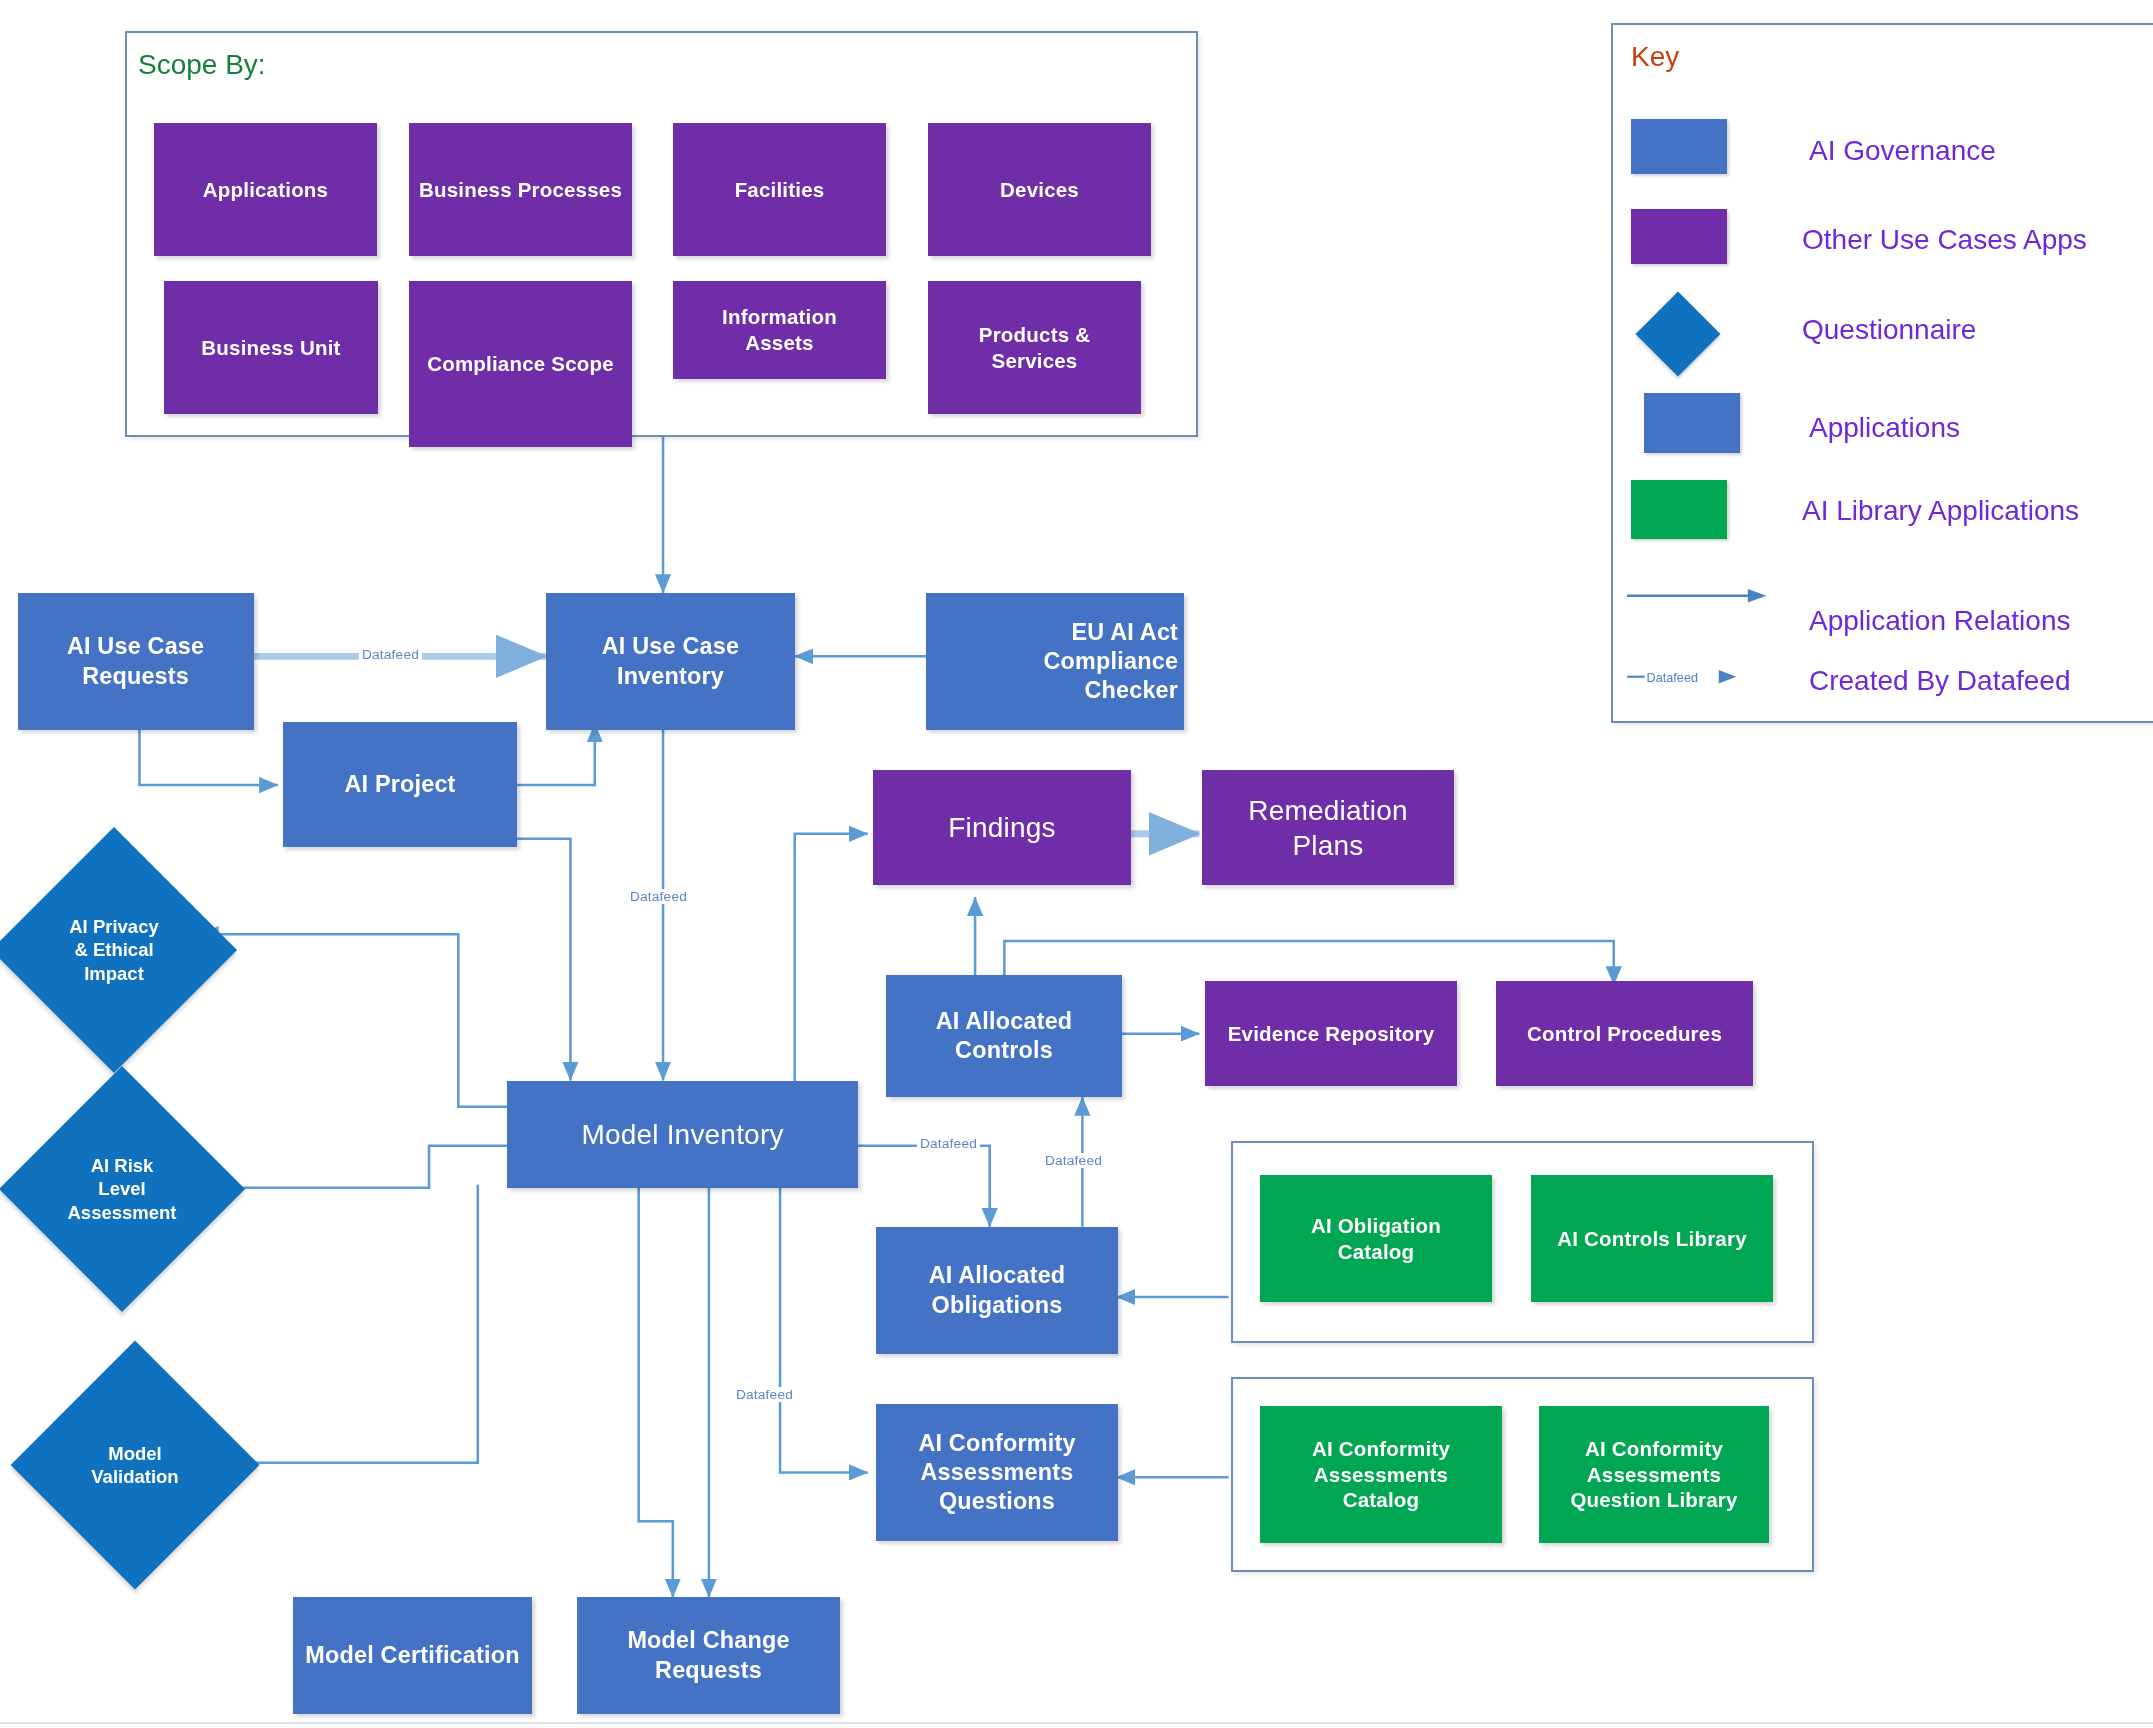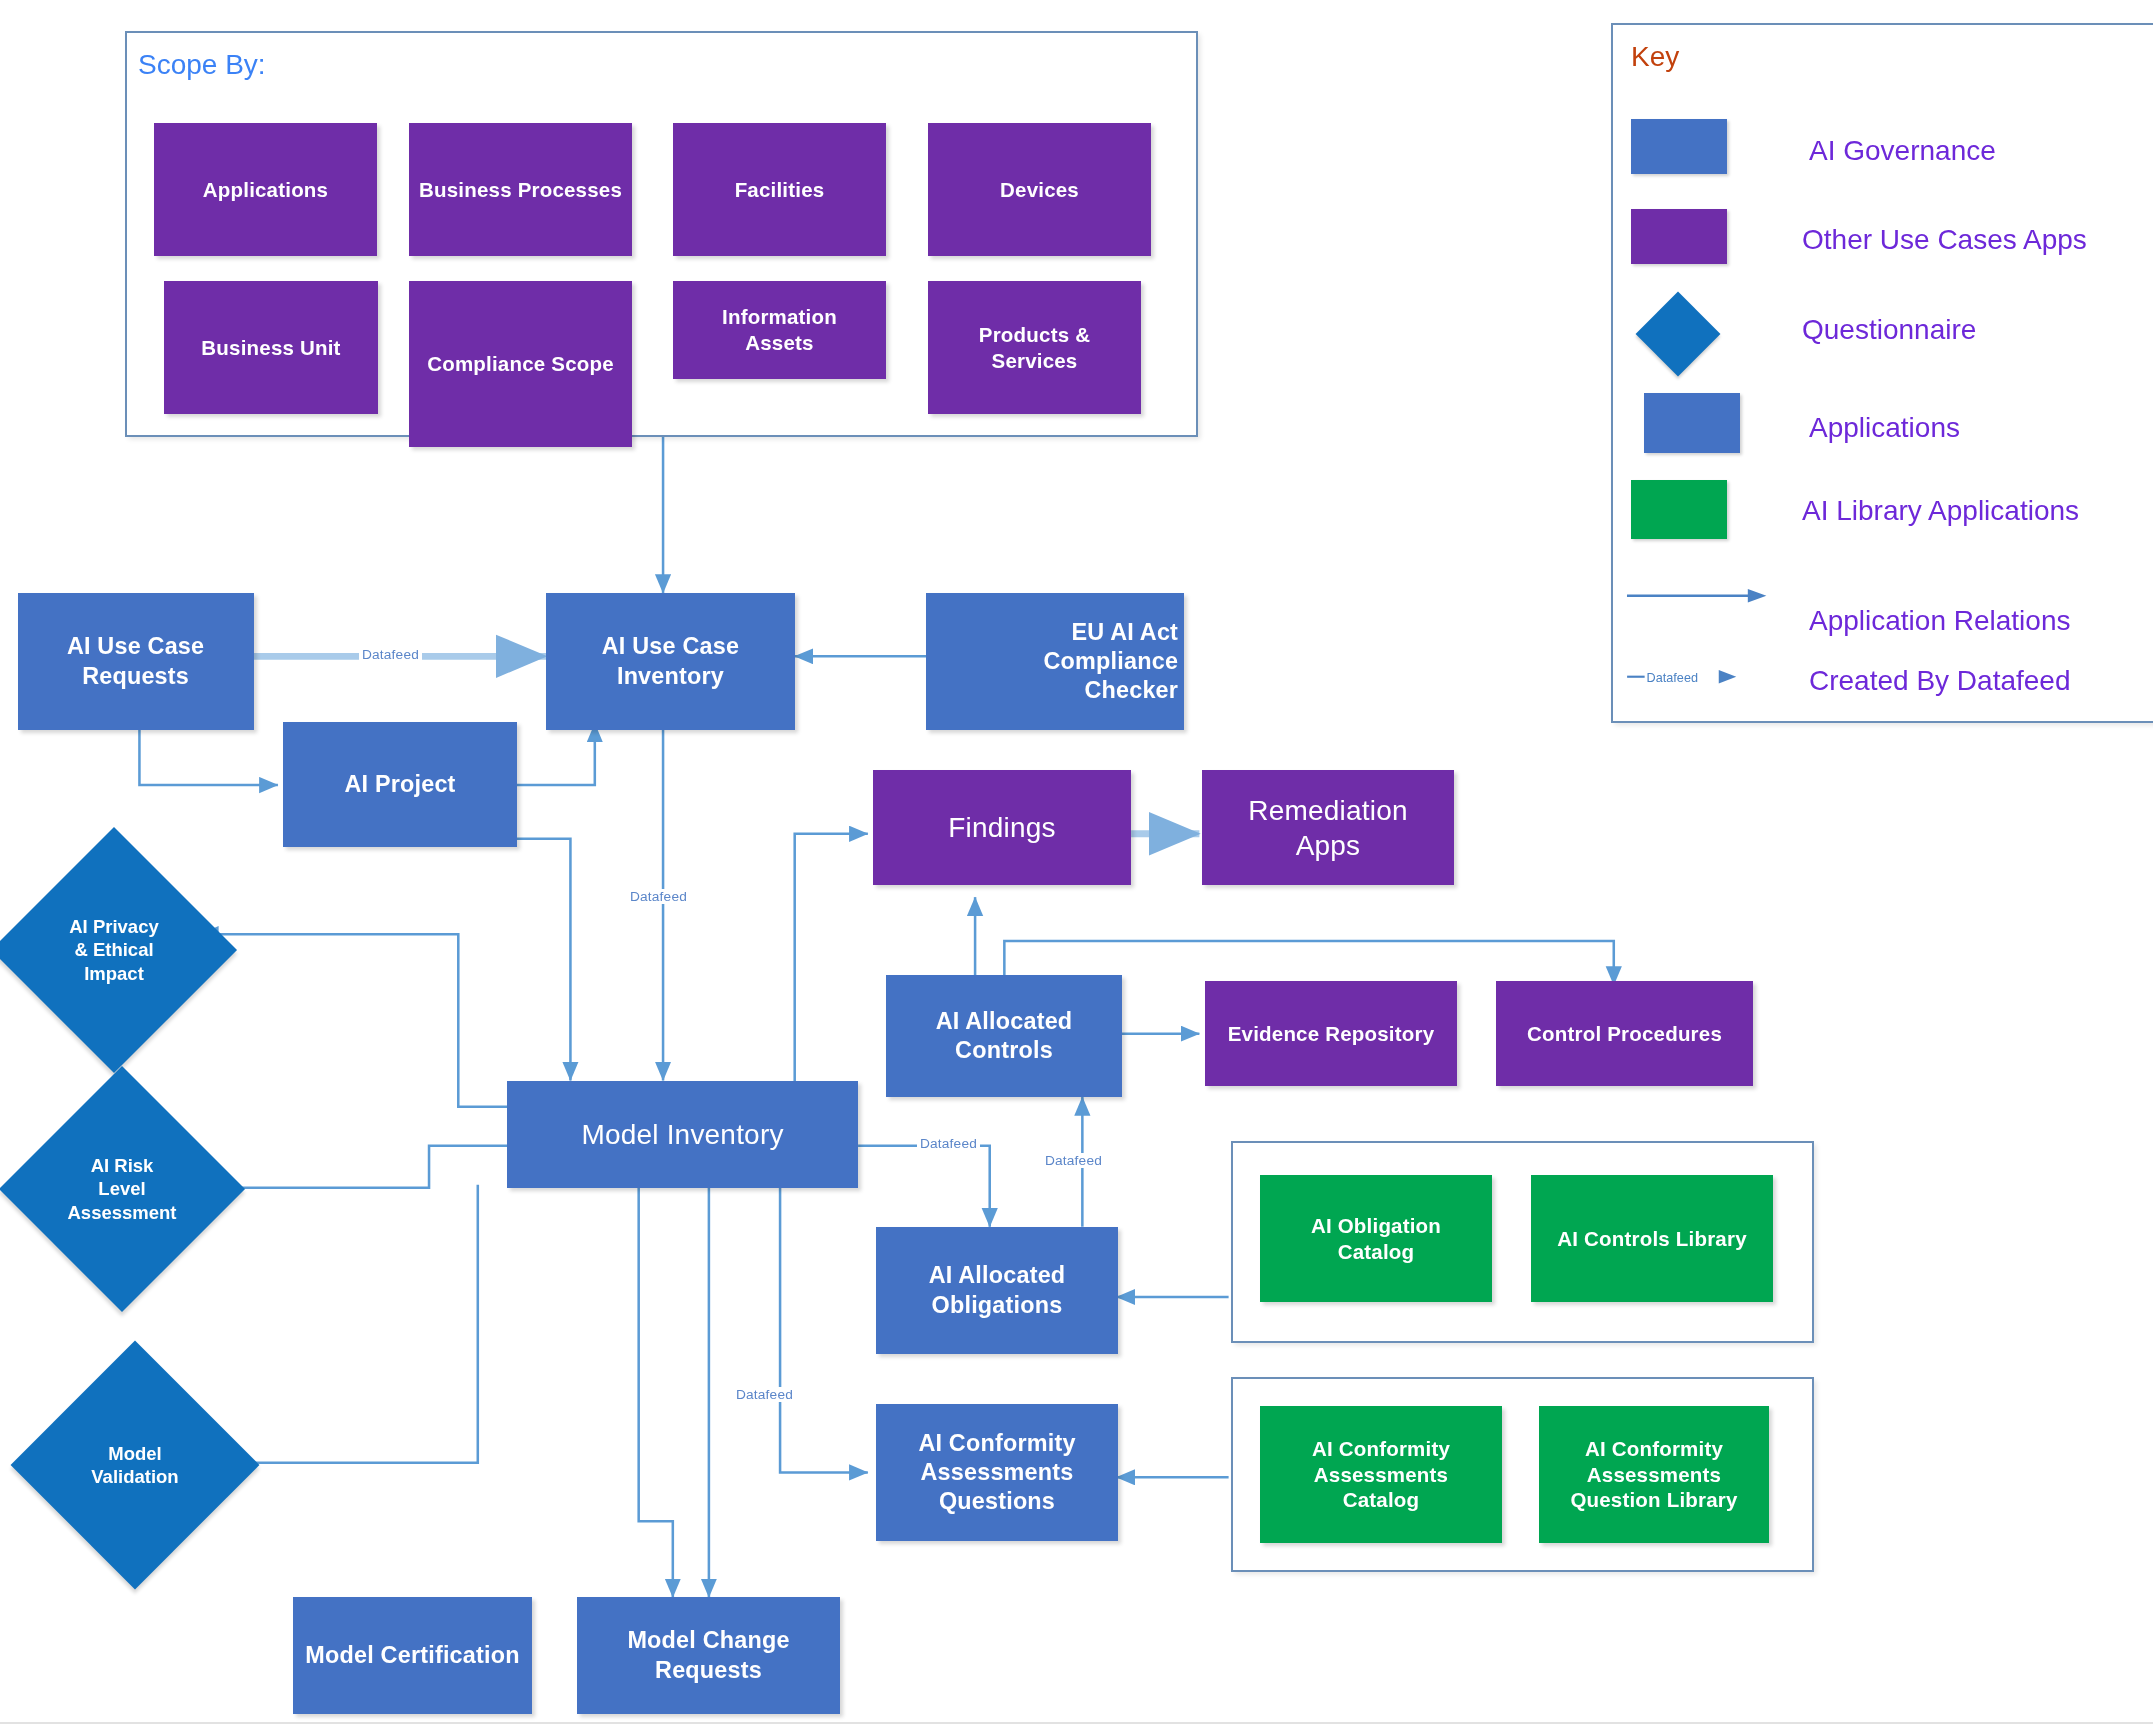--- a/index.html
+++ b/index.html
@@ -16,21 +16,21 @@
   .n-purple{background:#6F2DA8;}
   .n-green{background:#00A651;}
 
   .diamond{position:absolute;display:flex;align-items:center;justify-content:center;text-align:center;}
   .diamond .dshape{position:absolute;left:0;top:0;width:100%;height:100%;background:#1071BE;
         transform:rotate(45deg);box-shadow:2.9px 2.9px 3.9px rgba(0,0,0,.16);}
   .diamond span{position:relative;z-index:2;color:#fff;line-height:1.25;font-weight:600;}
 
   .panel{position:absolute;box-sizing:border-box;border:2px solid #6B8FB8;background:#fff;
          box-shadow:2.9px 2.9px 4.9px rgba(0,0,0,.10);}
-  .panel-title{position:absolute;color:#3b82f6;font-size:28px;}
+  .panel-title{position:absolute;color:#15803d;font-size:28px;}
 
   .keybox{position:absolute;box-sizing:border-box;border:2px solid #6B8FB8;background:#fff;
           box-shadow:2.9px 2.9px 4.9px rgba(0,0,0,.10);}
   .key-title{position:absolute;color:#c2410c;font-size:28px;}
   .key-swatch{position:absolute;box-shadow:2px 2px 2.9px rgba(0,0,0,.18);}
   .key-diamond{position:absolute;}
   .key-diamond i{display:block;width:100%;height:100%;background:#1071BE;transform:rotate(45deg);
           box-shadow:2px 2px 2.9px rgba(0,0,0,.18);}
   .key-label{position:absolute;color:#6d28d9;font-size:28px;white-space:nowrap;}
 
@@ -188,21 +188,21 @@
   <div class="node n-blue fs-big" style="left:507px;top:1081px;width:351px;height:107px;">
     <span>Model Inventory</span>
     </div>
 
   <div class="node n-purple fs-big" style="left:873px;top:770px;width:258px;height:115px;">
     <span>Findings</span>
     </div>
 
   <div class="node n-purple fs-big" style="left:1202px;top:770px;width:252px;height:115px;white-space:pre-line;">
     <span style="white-space:pre-line;">Remediation
-Apps</span></div>
+Plans</span></div>
 
   <div class="node n-blue fs-md bold" style="left:886px;top:975px;width:236px;height:122px;white-space:pre-line;">
     <span style="white-space:pre-line;">AI Allocated
 Controls</span></div>
 
   <div class="node n-purple fs-sm bold" style="left:1205px;top:981px;width:252px;height:105px;">
     <span>Evidence Repository</span>
     </div>
 
   <div class="node n-purple fs-sm bold" style="left:1496px;top:981px;width:257px;height:105px;">

